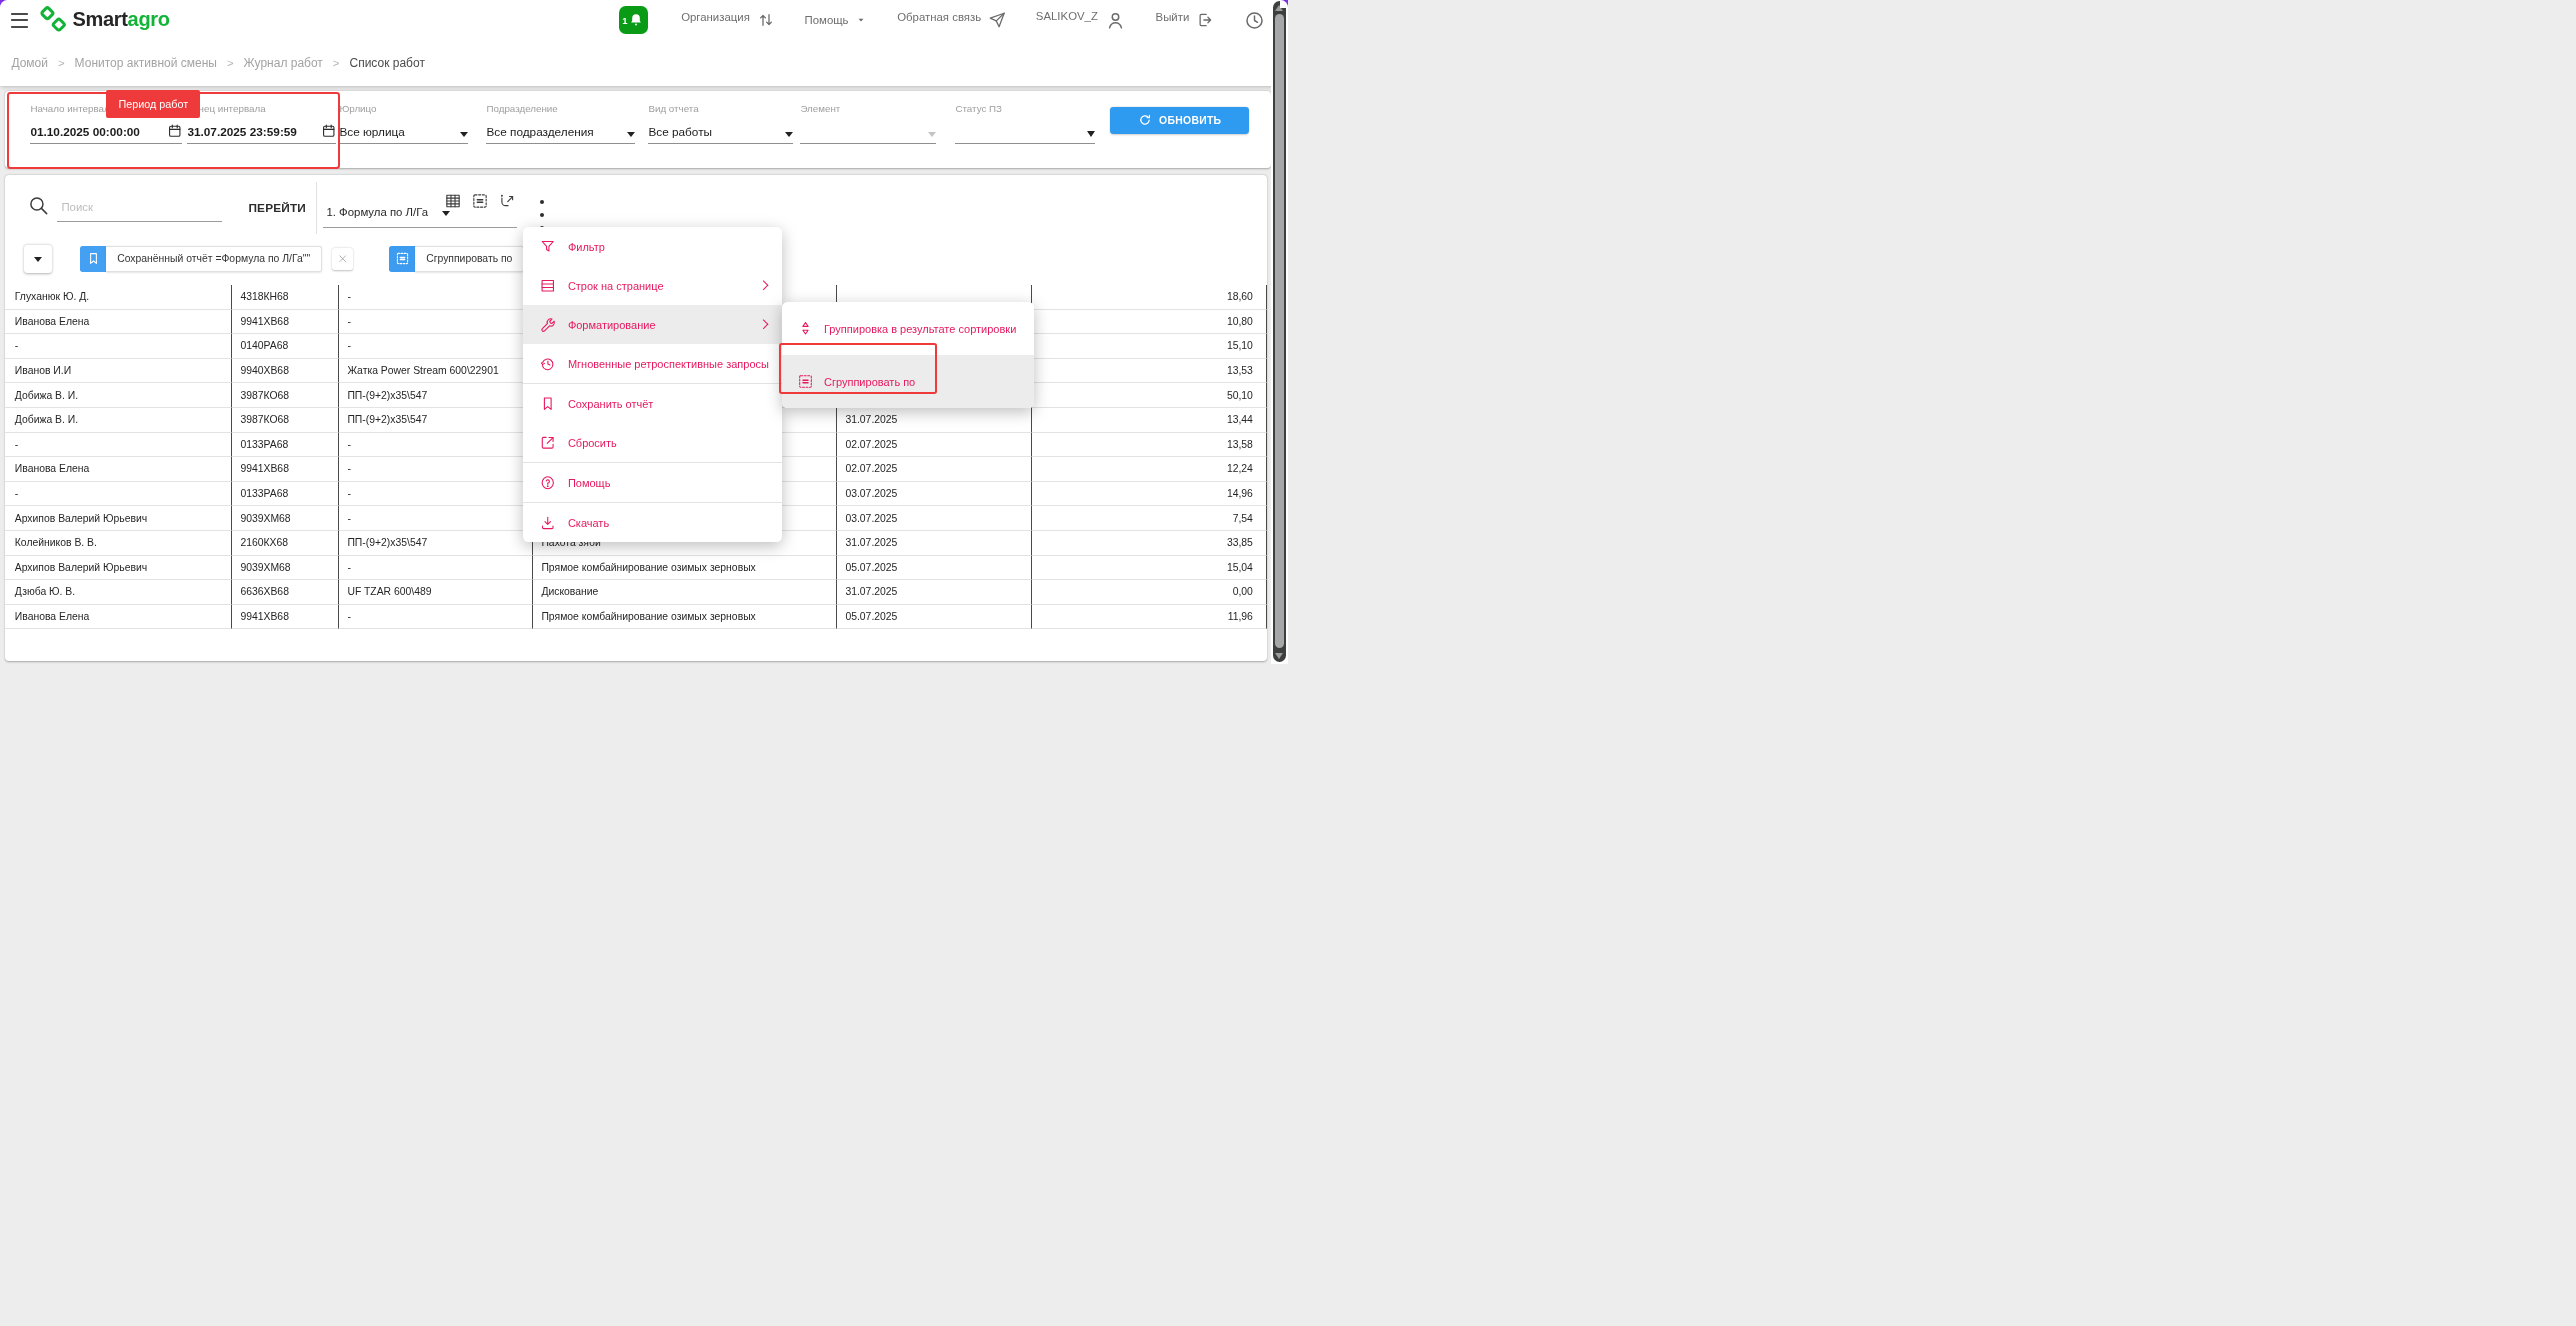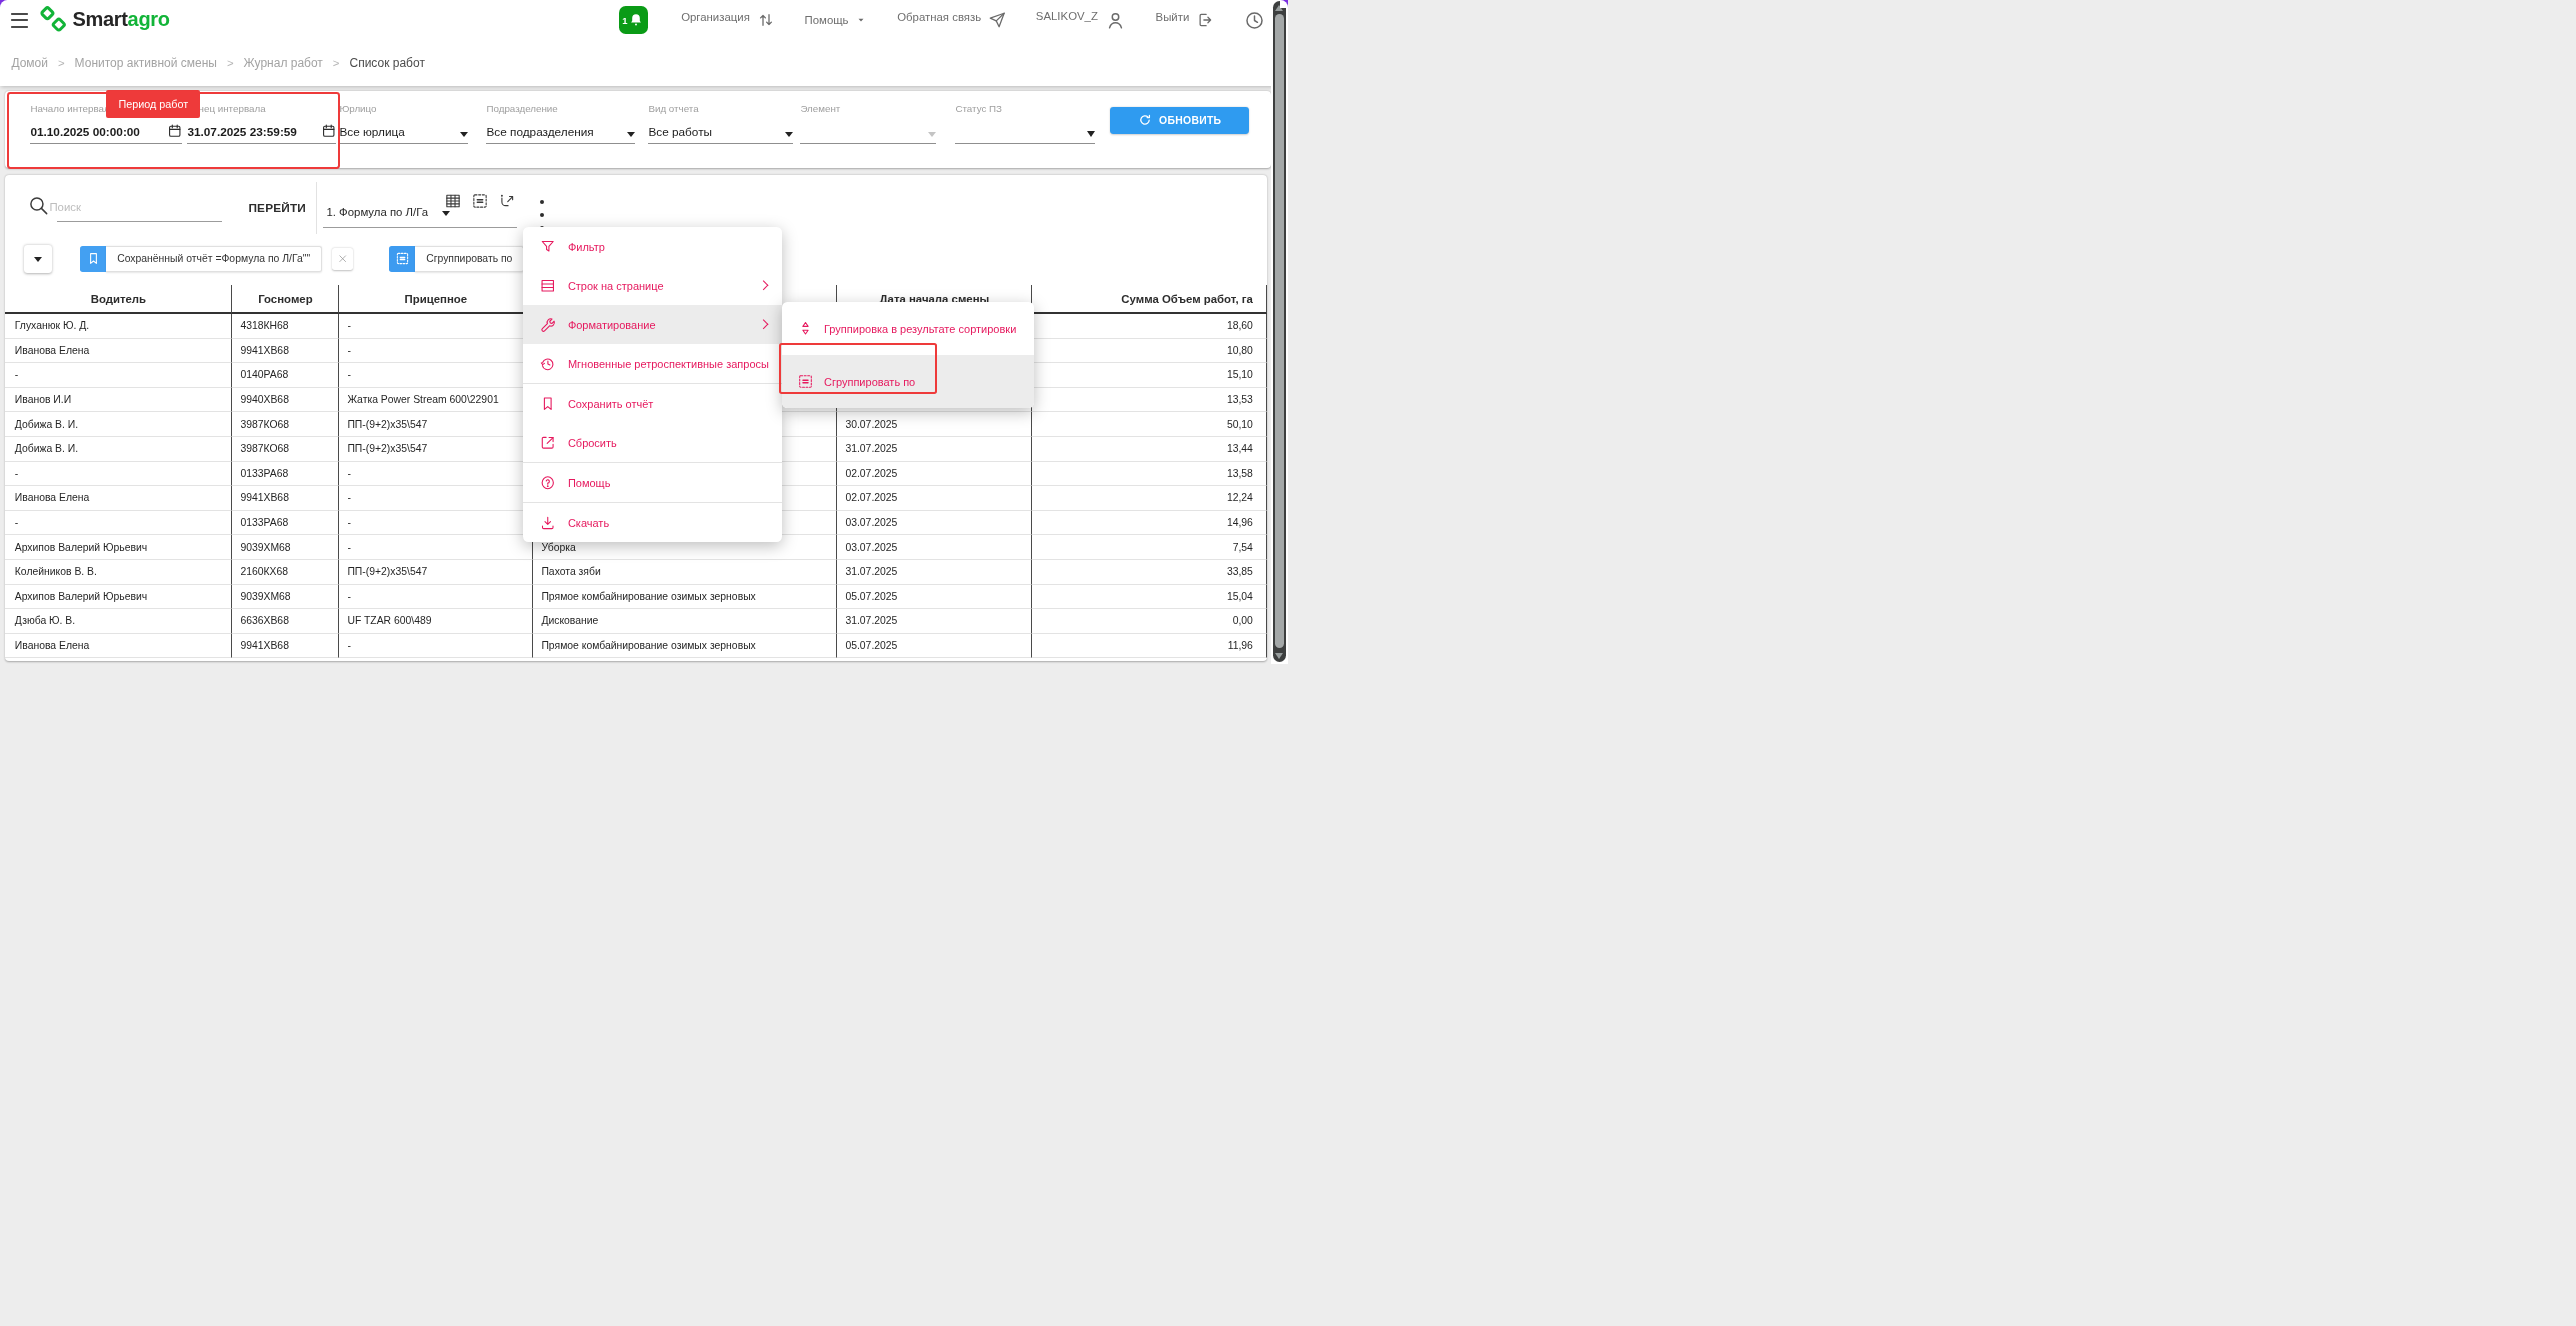--- a/index.html
+++ b/index.html
@@ -41,21 +41,21 @@
   .f-val{font-size:11.8px;color:#1c1c1c;white-space:nowrap}
   .f-val.bold{font-weight:600}
   .cal{width:15.5px;height:15.5px;color:#2b2b2b}
   .tri{width:0;height:0;border-left:4.4px solid transparent;border-right:4.4px solid transparent;border-top:5.4px solid #222;margin-bottom:2px}
   .refresh-btn{position:absolute;left:1105px;top:15.5px;width:139px;height:27px;background:#2f9bf0;border:none;border-radius:3.4px;color:#fff;display:flex;align-items:center;justify-content:center;gap:6.7px;font-size:10.4px;font-weight:700;letter-spacing:0.3px;font-family:inherit;cursor:pointer;box-shadow:0 0.7px 2px rgba(0,0,0,.2)}
   .refresh-btn .svgi{width:14px;height:14px}
   .refresh-btn .svgi svg{stroke-width:2.1}
   
   .main-card{position:absolute;left:5.4px;top:175px;width:1262px;height:486px;background:#fff;border-radius:4px;box-shadow:0 0.7px 2px rgba(0,0,0,.3);overflow:hidden;z-index:8}
   .search-icon{position:absolute;left:23px;top:20px;width:21px;height:21px;color:#3c3c3c;cursor:pointer}
-  .search-ph{position:absolute;left:44px;top:25.6px;font-size:11.4px;color:#bdbdbd;cursor:text}
+  .search-ph{position:absolute;left:56px;top:25.6px;font-size:11.4px;color:#bdbdbd;cursor:text}
   .search-line{position:absolute;left:52px;top:46px;width:165px;height:1.3px;background:#9c9c9c}
   .go-btn{position:absolute;left:237px;top:25px;font-size:11.8px;font-weight:700;color:#2c2c2c;letter-spacing:0.2px;cursor:pointer;background:none;border:none;font-family:inherit}
   .vdiv{position:absolute;left:311px;top:6.7px;width:0.7px;height:52px;background:#e2e2e2}
   .formula-val{position:absolute;left:321px;top:31px;font-size:11.4px;color:#282828;cursor:pointer;white-space:nowrap}
   .formula-caret{position:absolute;left:437px;top:36px;width:0;height:0;border-left:4px solid transparent;border-right:4px solid transparent;border-top:5px solid #222}
   .formula-line{position:absolute;left:318px;top:52px;width:194px;height:1.3px;background:#9c9c9c}
   .tool-icons{position:absolute;left:439px;top:17px;display:flex;gap:8.7px;color:#3a3a3a}
   .tool-icons .svgi{width:18px;height:18px;cursor:pointer}
   .tool-icons .svgi svg{stroke-width:1.5}
   .kebab{position:absolute;left:530px;top:25px;width:13.5px;height:30px;display:flex;flex-direction:column;align-items:center;justify-content:space-between;cursor:pointer}
@@ -324,28 +324,20 @@
       <span class="svgi"><svg viewBox="0 0 24 24">
             <rect x="3.8" y="3.8" width="16.4" height="16.4" rx="1.5" stroke-dasharray="2.7 2.2"></rect>
             <path d="M8.5 10.3h7M8.5 13.7h7" stroke-width="2.2"></path>
           </svg></span>
     </span>
     <span class="chip-body">Сгруппировать по</span>
   </div>
 
   <div class="tbl" id="works-table">
       <div class="trow">
-        <div class="th">Водитель</div>
-        <div class="th">Госномер</div>
-        <div class="th">Прицепное</div>
-        <div class="th"></div>
-        <div class="th">Дата начала смены</div>
-        <div class="th num">Сумма Объем работ, га</div>
-      </div>
-      <div class="trow">
         <div class="td first">Глуханюк Ю. Д.</div>
         <div class="td">4318КН68</div>
         <div class="td">-</div>
         <div class="td"></div>
         <div class="td"></div>
         <div class="td num">18,60</div>
       </div>
       <div class="trow">
         <div class="td first">Иванова Елена</div>
         <div class="td">9941ХВ68</div>

